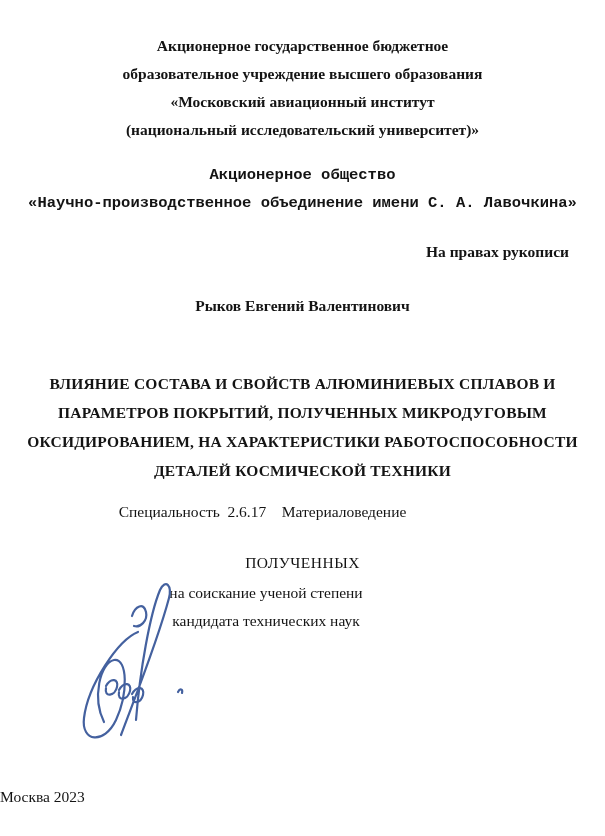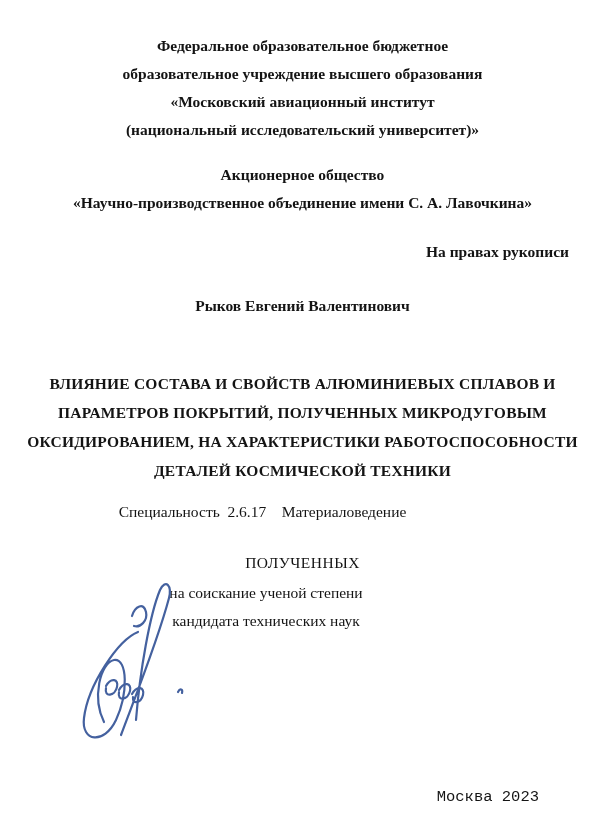--- a/index.html
+++ b/index.html
@@ -71,45 +71,44 @@
     top: 656px;
     font-size: 15.5px;
     line-height: 27.5px;
     text-align: left;
   }
   .footer {
     position: absolute;
     left: 0;
     width: 539px;
     top: 788px;
-    text-align: right;
+    text-align: left;
     font-size: 15.5px;
-    font-family: Liberation Mono, monospace;
   }
   .signature {
     position: absolute;
     left: 66px;
     top: 570px;
     width: 145px;
     height: 180px;
   }
 </style>
 </head>
 <body>
 
 <div class="page">
 
   <div class="block center bold" style="top: 32px;">
-    <div class="line">Федеральное образовательное бюджетное</div>
+    <div class="line">Акционерное государственное бюджетное</div>
     <div class="line">образовательное учреждение высшего образования</div>
     <div class="line">«Московский авиационный институт</div>
     <div class="line">(национальный исследовательский университет)»</div>
   </div>
 
-  <div class="block center bold" style="top: 161px;">
+  <div class="block center bold" style="top: 161px; font-family: Liberation Mono, monospace;">
     <div class="line">Акционерное общество</div>
     <div class="line">«Научно-производственное объединение имени С. А. Лавочкина»</div>
   </div>
 
   <div class="manuscript">На правах рукописи</div>
 
   <div class="block center bold" style="top: 292px;">
     <div class="line">Рыков Евгений Валентинович</div>
   </div>
 

